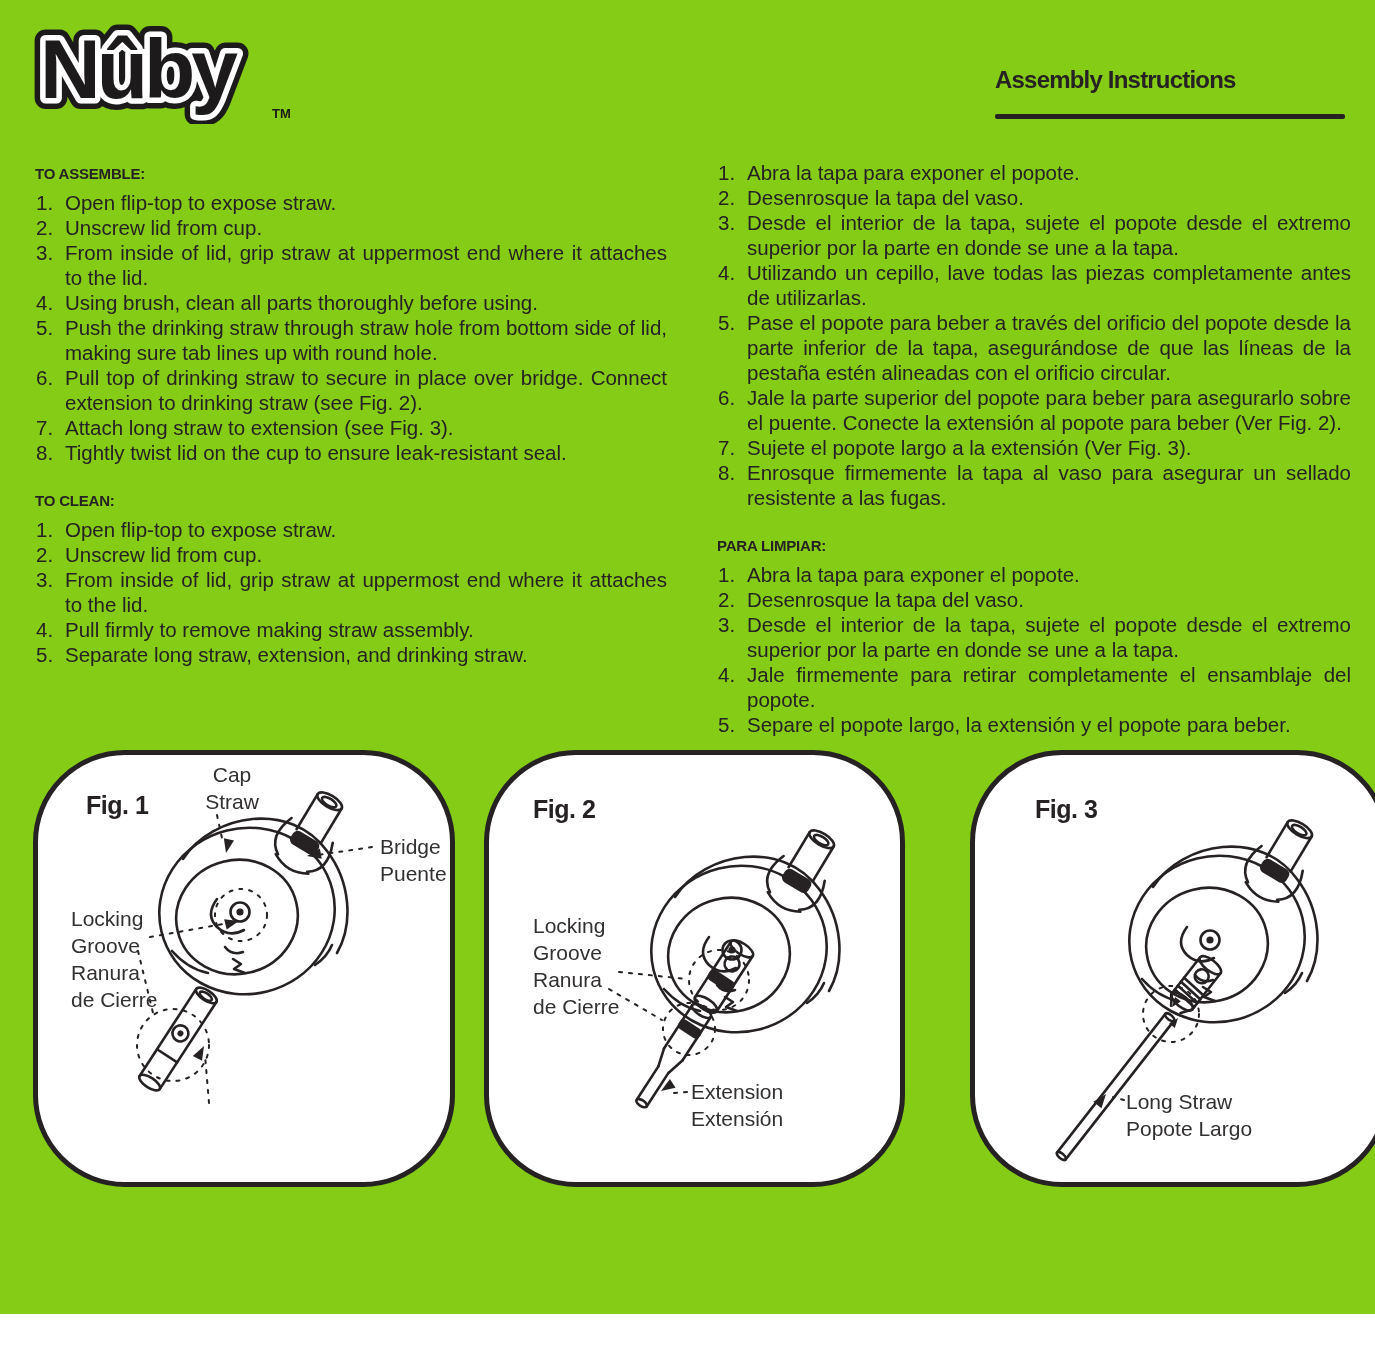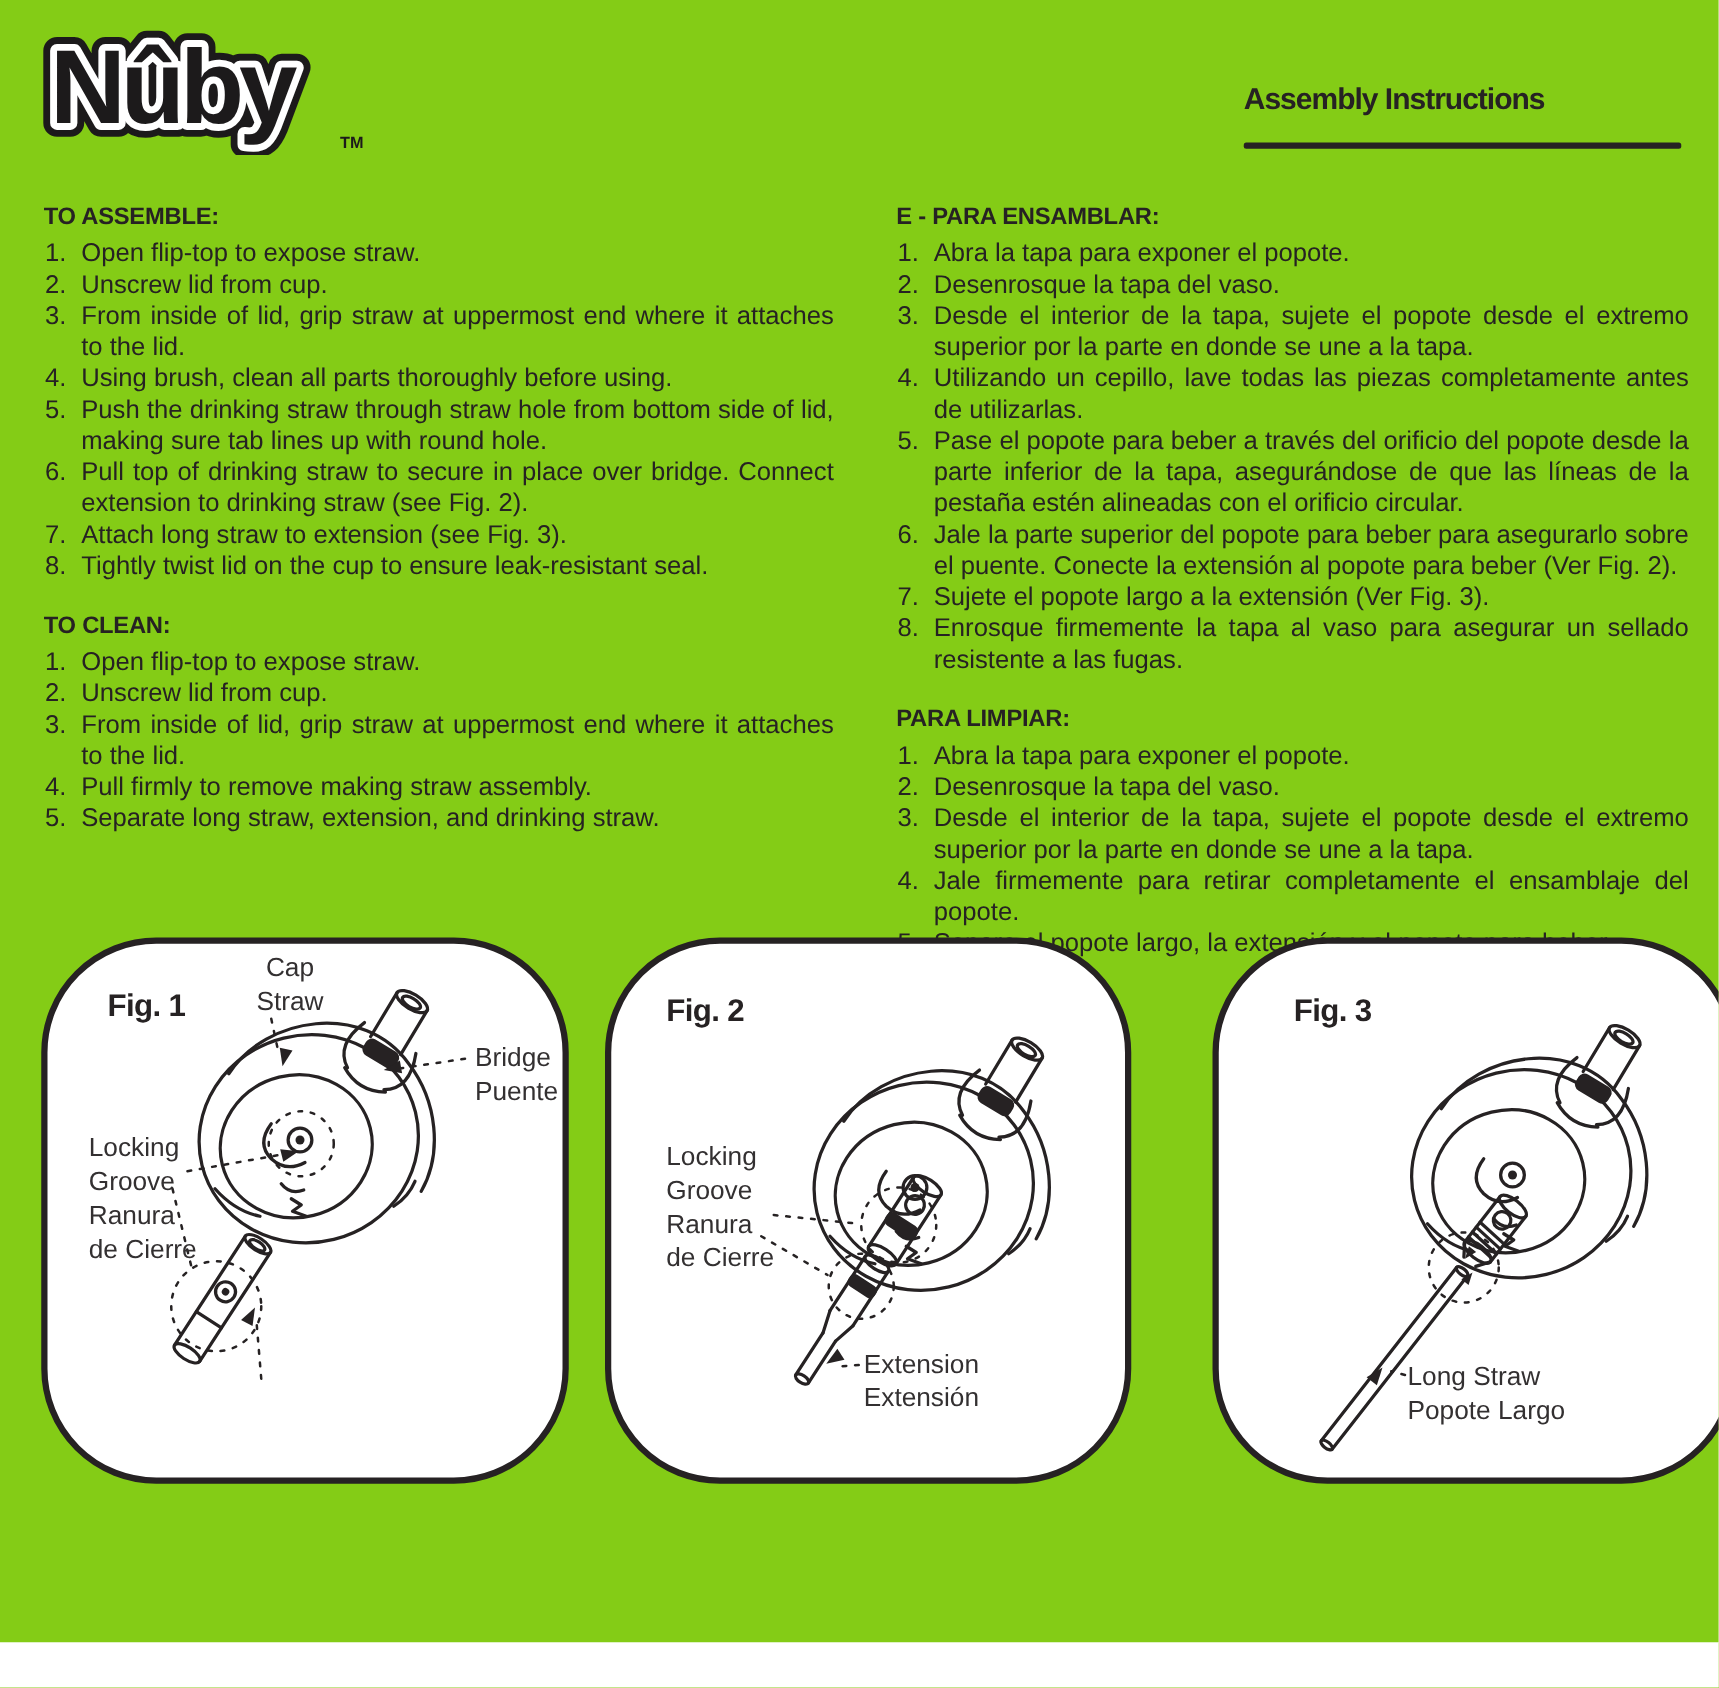--- a/index.html
+++ b/index.html
@@ -17,21 +17,21 @@
   .page-title{
     font-size:24px;font-weight:bold;letter-spacing:-0.8px;
     color:#262223;white-space:nowrap;line-height:40px;
   }
   .title-underline{margin-top:14px;width:350px;height:5px;background:#262223;border-radius:2px;}
   
   .col{position:absolute;top:160px;font-size:20.5px;line-height:25px;}
   .col-left{left:35px;width:632px;}
   .col-right{left:717px;width:634px;}
   .section + .section{margin-top:22px;}
-  .sec-heading{font-size:19px;font-weight:bold;line-height:27px;margin:0 0 3px 0;letter-spacing:-0.2px;}
+  .sec-heading{font-size:15px;font-weight:bold;line-height:27px;margin:0 0 3px 0;letter-spacing:-0.2px;}
   ol.ins{list-style:none;margin:0;padding:0;counter-reset:li;}
   ol.ins li{
     counter-increment:li;position:relative;padding-left:30px;
     text-align:justify;
   }
   ol.ins li::before{
     content:counter(li) ".";
     position:absolute;left:1px;top:0;
   }
   
@@ -169,21 +169,20 @@
           <li>Unscrew lid from cup.</li>
           <li>From inside of lid, grip straw at uppermost end where it attaches to the lid.</li>
           <li>Pull firmly to remove making straw assembly.</li>
           <li>Separate long straw, extension, and drinking straw.</li>
         </ol>
     </div>
   </div>
 
   <div class="col col-right">
     <div class="section">
-      <h2 class="sec-heading">E - PARA ENSAMBLAR:</h2>
       <ol class="ins">
           <li>Abra la tapa para exponer el popote.</li>
           <li>Desenrosque la tapa del vaso.</li>
           <li>Desde el interior de la tapa, sujete el popote desde el extremo superior por la parte en donde se une a la tapa.</li>
           <li>Utilizando un cepillo, lave todas las piezas completamente antes de utilizarlas.</li>
           <li>Pase el popote para beber a través del orificio del popote desde la parte inferior de la tapa, asegurándose de que las líneas de la pestaña estén alineadas con el orificio circular.</li>
           <li>Jale la parte superior del popote para beber para asegurarlo sobre el puente. Conecte la extensión al popote para beber (Ver Fig. 2).</li>
           <li>Sujete el popote largo a la extensión (Ver Fig. 3).</li>
           <li>Enrosque firmemente la tapa al vaso para asegurar un sellado resistente a las fugas.</li>
         </ol>

